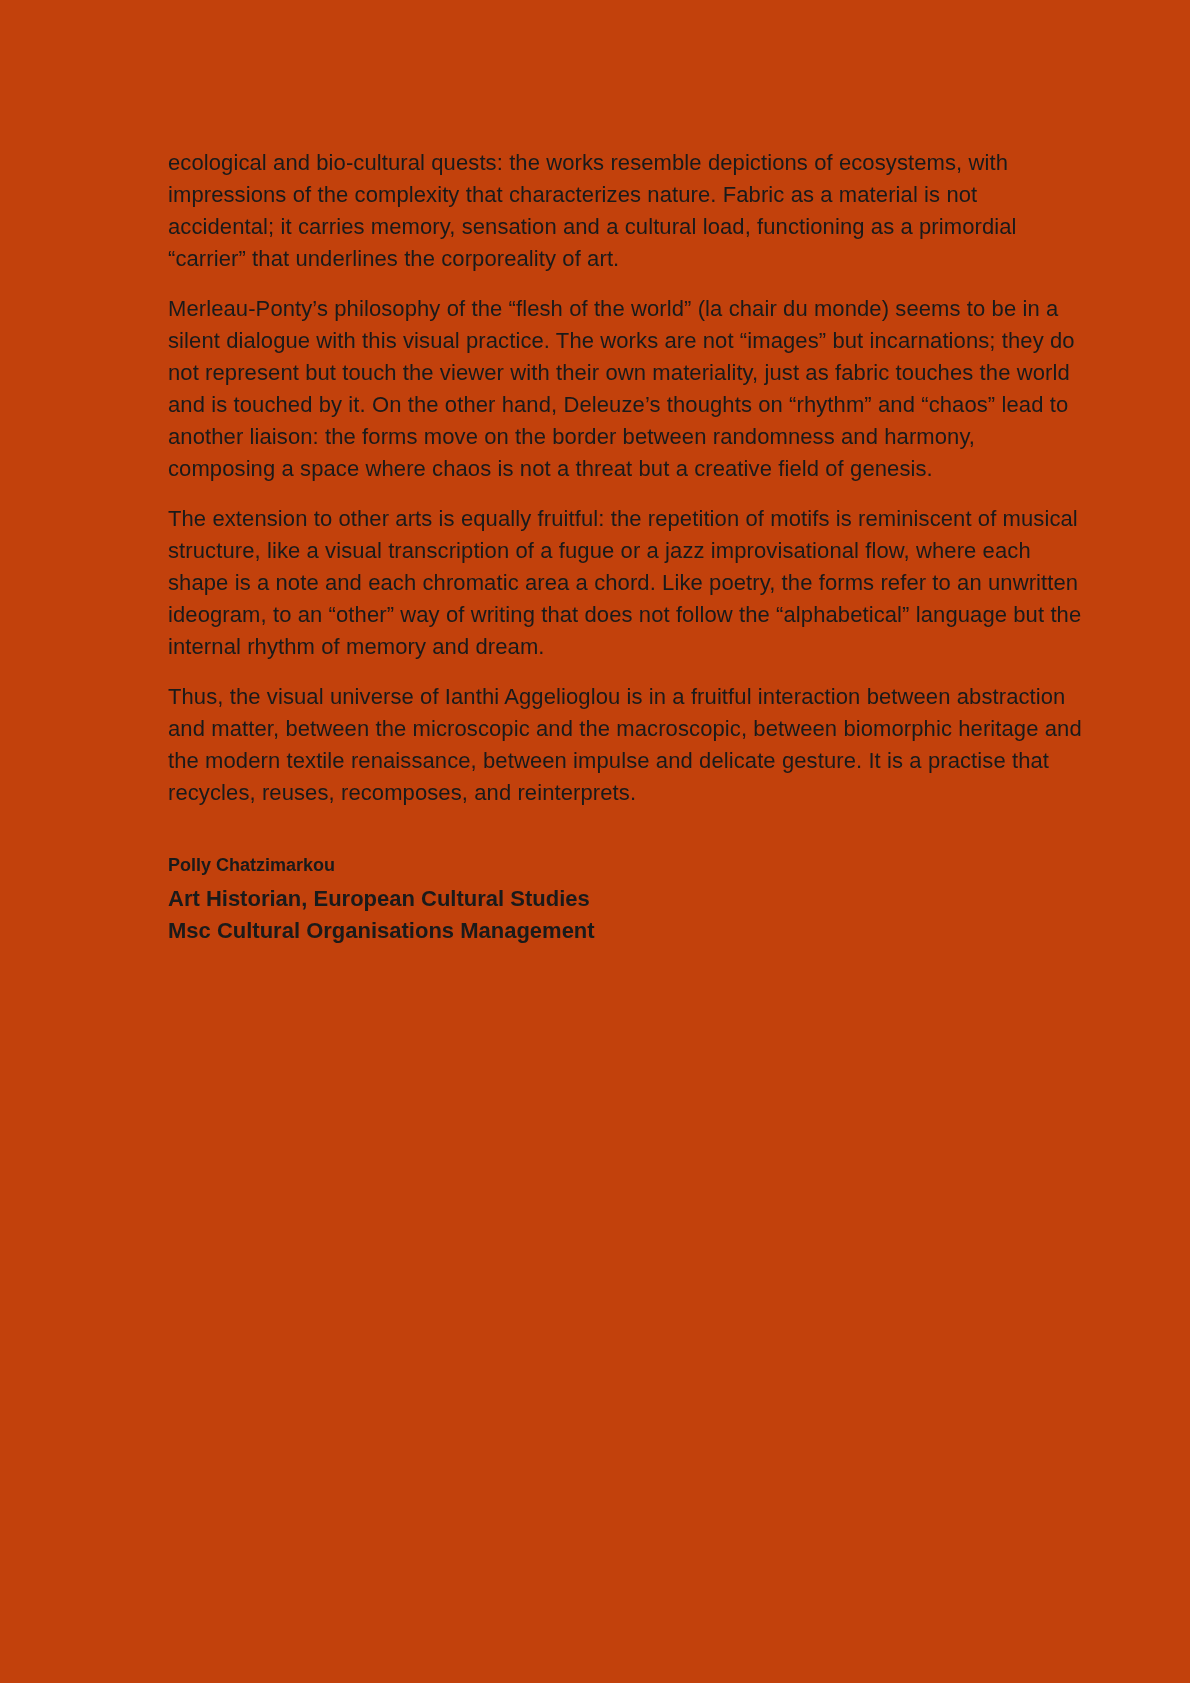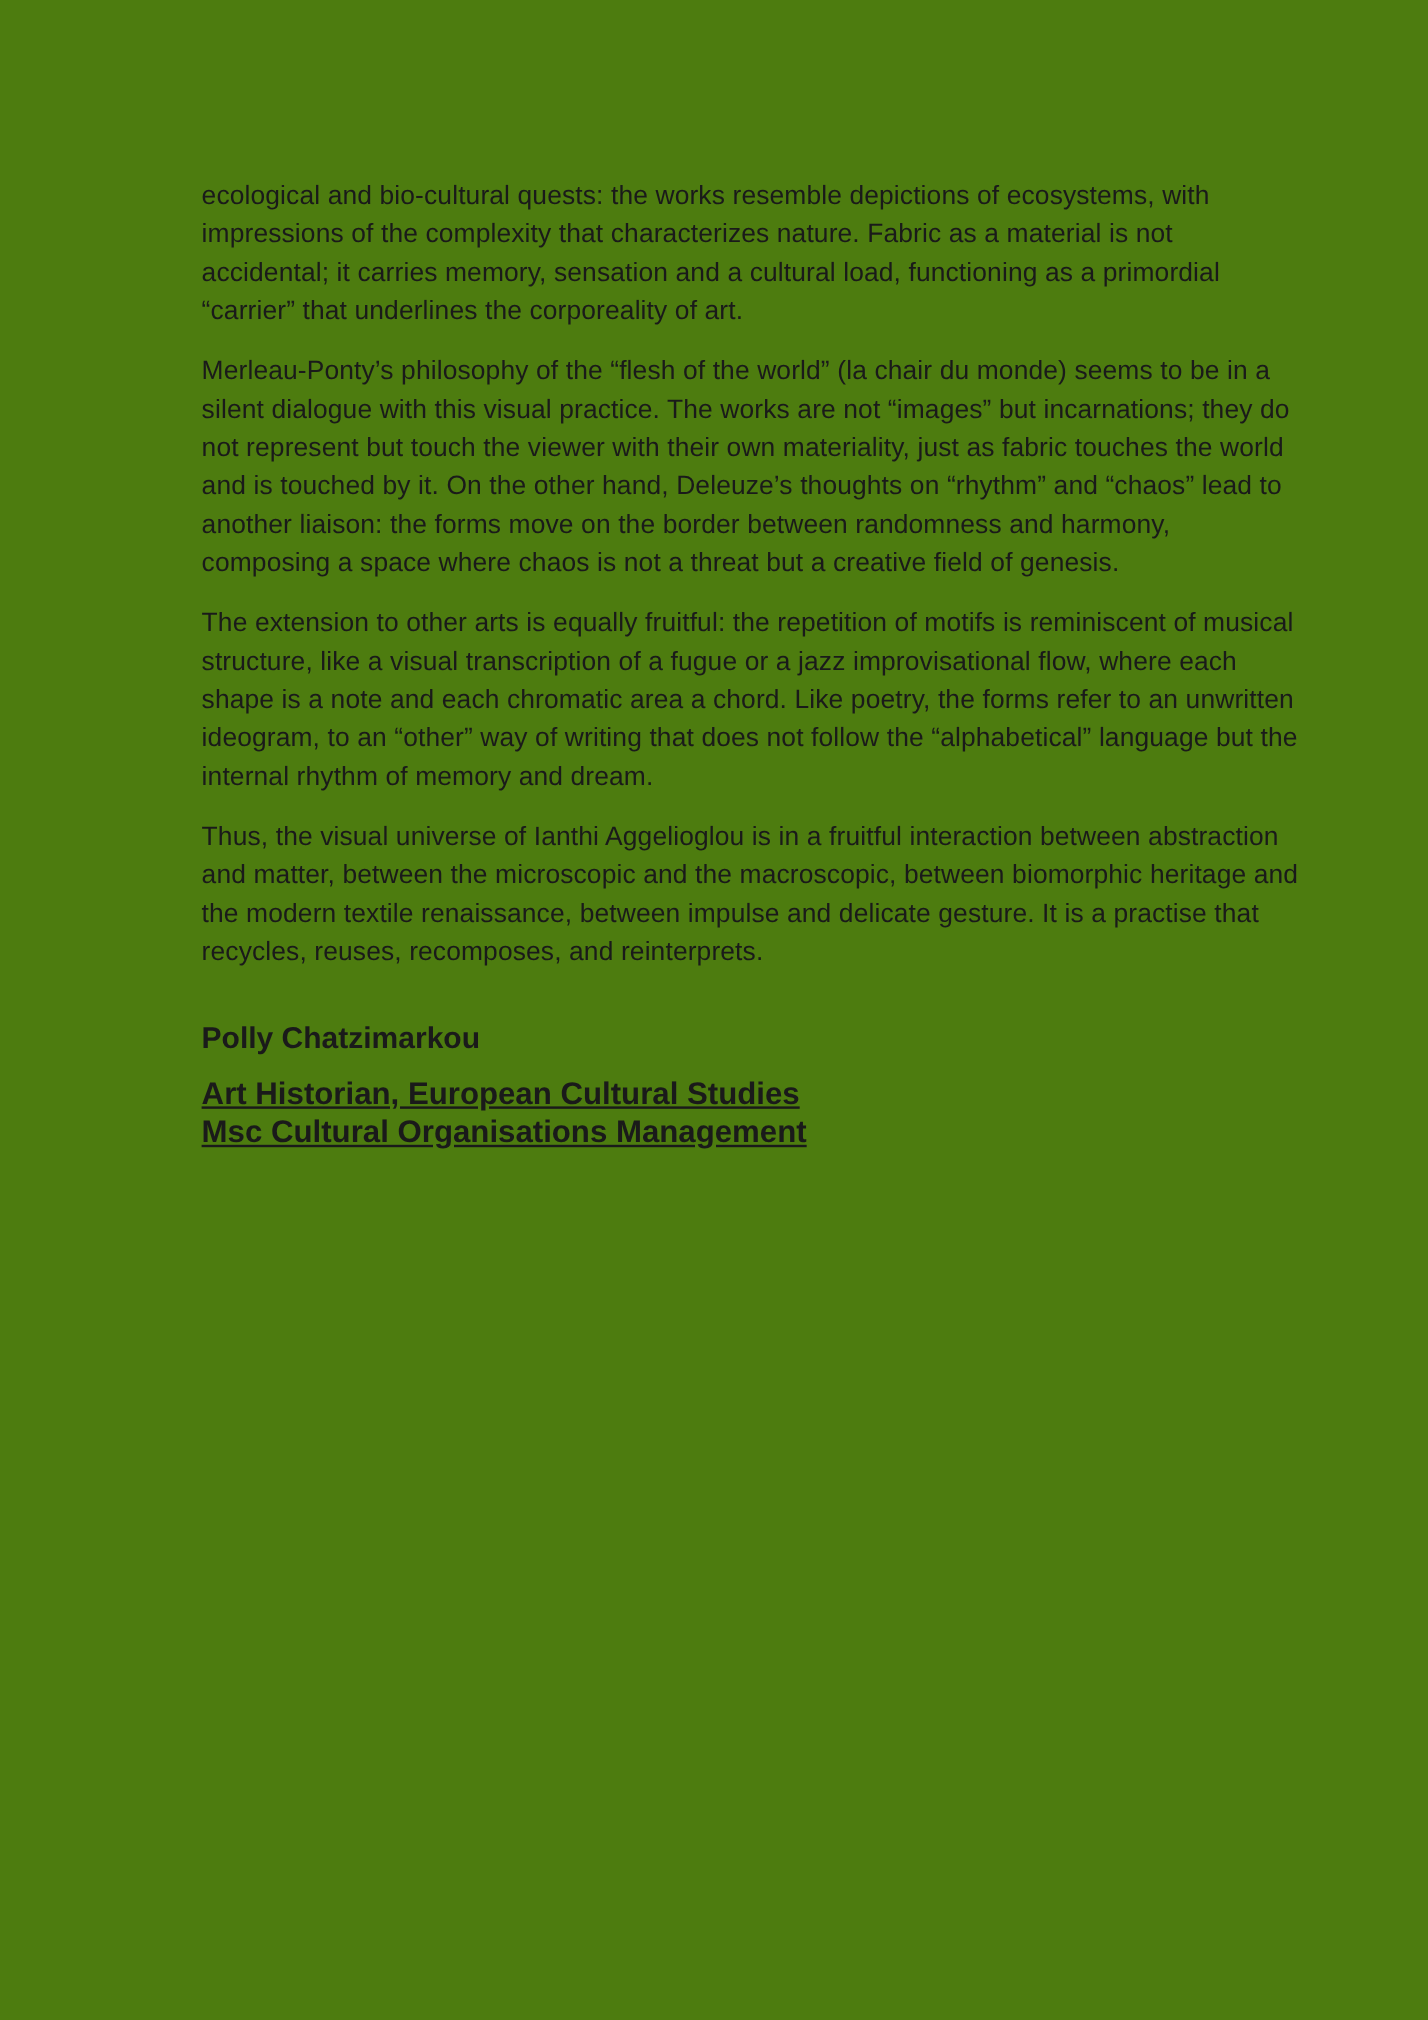--- a/index.html
+++ b/index.html
@@ -4,50 +4,49 @@
 <style>
   html, body {
     margin: 0;
     padding: 0;
     background: #ffffff;
   }
   .page {
     position: relative;
     width: 1190px;
     height: 1683px;
-    background: #4d7c0f;
+    background: #c2410c;
     box-sizing: border-box;
     padding: 147px 108px 0 168px;
     font-family: "Liberation Sans", sans-serif;
     color: #1a1a1a;
     overflow: hidden;
   }
   .body-text p {
     margin: 0 0 18px 0;
     font-size: 22px;
     line-height: 32px;
     font-weight: 400;
     letter-spacing: 0.1px;
     text-align: left;
   }
   .signature {
     margin-top: 40px;
   }
   .signature .sig-name {
-    font-size: 25px;
+    font-size: 18px;
     line-height: 32px;
     font-weight: 700;
-    margin: 0 0 14px 0;
+    margin: 0 0 2px 0;
   }
   .signature .sig-title {
-    font-size: 26px;
+    font-size: 22px;
     line-height: 32px;
     font-weight: 700;
     margin: 0;
-    text-decoration: underline;
   }
 </style>
 </head>
 <body>
 
 <div class="page">
   <div class="body-text">
     <p>ecological and bio-cultural quests: the works resemble depictions of ecosystems, with impressions of the complexity that characterizes nature. Fabric as a material is not accidental; it carries memory, sensation and a cultural load, functioning as a primordial “carrier” that underlines the corporeality of art.</p>
     <p>Merleau-Ponty’s philosophy of the “flesh of the world” (la chair du monde) seems to be in a silent dialogue with this visual practice. The works are not “images” but incarnations; they do not represent but touch the viewer with their own materiality, just as fabric touches the world and is touched by it. On the other hand, Deleuze’s thoughts on “rhythm” and “chaos” lead to another liaison: the forms move on the border between randomness and harmony, composing a space where chaos is not a threat but a creative field of genesis.</p>
     <p>The extension to other arts is equally fruitful: the repetition of motifs is reminiscent of musical structure, like a visual transcription of a fugue or a jazz improvisational flow, where each shape is a note and each chromatic area a chord. Like poetry, the forms refer to an unwritten ideogram, to an “other” way of writing that does not follow the “alphabetical” language but the internal rhythm of memory and dream.</p>

